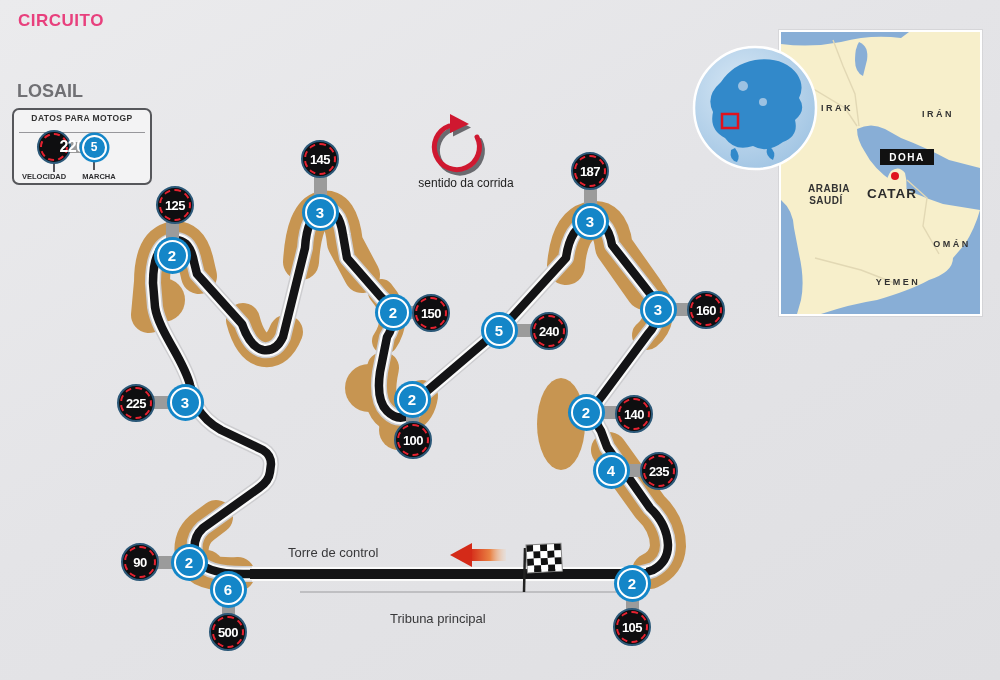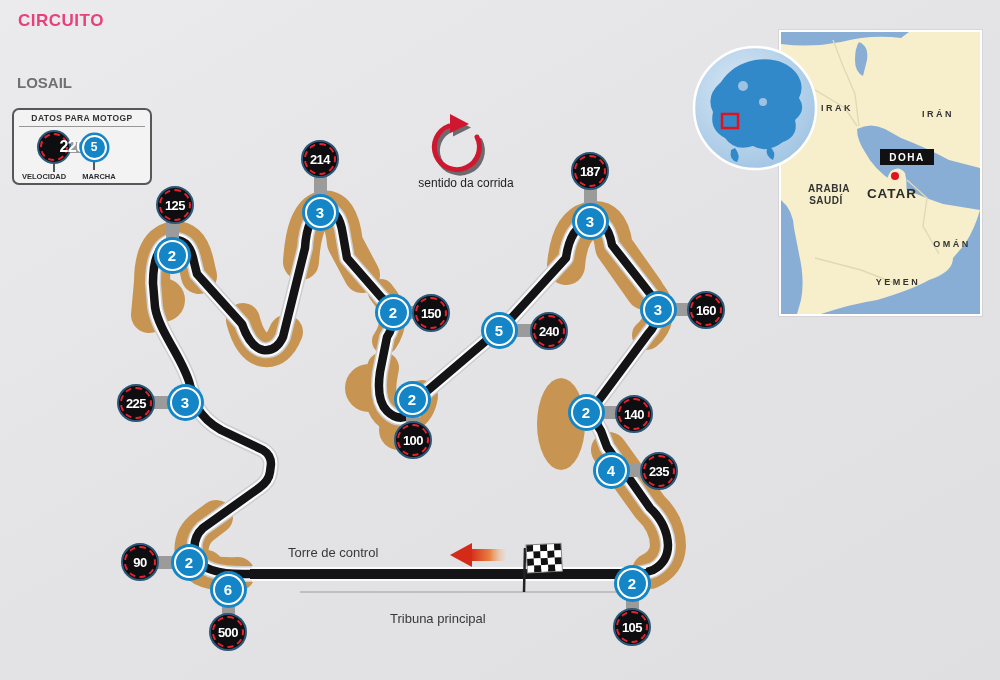--- a/index.html
+++ b/index.html
@@ -2,26 +2,26 @@
 <html><head>
 <meta charset="utf-8">
 <style>
   html,body{margin:0;padding:0;}
   body{font-family:"Liberation Sans",sans-serif;}
   #page{position:relative;width:1000px;height:680px;overflow:hidden;
         background:linear-gradient(150deg,#ebebed 0%,#e4e4e7 45%,#dfdfe2 100%);}
   
   #kicker{position:absolute;left:18px;top:11px;font-size:17px;font-weight:bold;color:#e8407d;letter-spacing:.5px;z-index:5;}
   #title{position:absolute;left:15px;top:27px;font-size:37px;font-weight:bold;color:#3c3c3e;letter-spacing:-1px;z-index:5;}
-  #subtitle{position:absolute;left:17px;top:74px;font-size:15px;font-weight:bold;color:#707074;z-index:5;}
+  #subtitle{position:absolute;left:17px;top:81px;font-size:18px;font-weight:bold;color:#707074;z-index:5;}
   
   #legend{position:absolute;left:12px;top:108px;width:140px;height:77px;background:#f3f3f4;
           border:2px solid #56575b;border-radius:7px;box-sizing:border-box;z-index:5;}
   #legend .lg-title{margin:3px 5px 0 5px;text-align:center;font-size:8.5px;font-weight:bold;color:#333;
-          letter-spacing:.4px;border-bottom:1px solid #97979b;padding-bottom:3px;}
+          letter-spacing:.4px;border-bottom:1px solid #97979b;padding-bottom:9px;}
   .lg-conn{position:absolute;left:40px;top:32px;width:40px;height:11px;background:#9b9b9b;}
   .lg-drop{position:absolute;width:0;height:9px;border-left:2px dashed #55555a;}
   .lg-label{position:absolute;font-size:7.5px;font-weight:bold;color:#2e2e30;}
   
   .speed-badge{position:absolute;width:38px;height:38px;border-radius:50%;background:#0e0e10;
        border:2px solid #2b5878;box-sizing:border-box;display:flex;align-items:center;justify-content:center;z-index:8;}
   .speed-badge .ring{position:absolute;inset:1px;border:2px dashed #e62230;border-radius:50%;}
   .speed-badge .val{position:relative;color:#fff;font-weight:bold;font-size:13px;letter-spacing:-.5px;}
   .gear-badge{position:absolute;width:31px;height:31px;border-radius:50%;background:#1486c8;border:2px solid #fff;
        box-shadow:0 0 0 3px #1486c8;box-sizing:border-box;display:flex;align-items:center;justify-content:center;
@@ -157,21 +157,21 @@
       <div class="connector" style="top: 555.5px; left: 140px; height: 13px; width: 49px;"></div>
       <div class="connector" style="left: 221.5px; top: 589px; width: 13px; height: 43px;"></div>
       <div class="connector" style="left: 625.5px; top: 583px; width: 13px; height: 44px;"></div>
       <div class="speed-badge" style="left: 156px; top: 186px;">
         <span class="ring"></span>
         <span class="val">125</span>
       </div>
       <div class="gear-badge" style="left: 156.5px; top: 239.5px;">2</div>
       <div class="speed-badge" style="left: 301px; top: 140px;">
         <span class="ring"></span>
-        <span class="val">214</span>
+        <span class="val">145</span>
       </div>
       <div class="gear-badge" style="left: 304.5px; top: 196.5px;">3</div>
       <div class="speed-badge" style="left: 571px; top: 152px;">
         <span class="ring"></span>
         <span class="val">187</span>
       </div>
       <div class="gear-badge" style="left: 574.5px; top: 205.5px;">3</div>
       <div class="speed-badge" style="left: 412px; top: 294px;">
         <span class="ring"></span>
         <span class="val">150</span>

